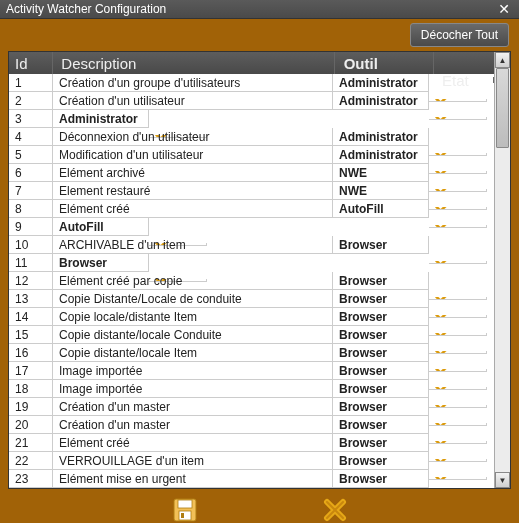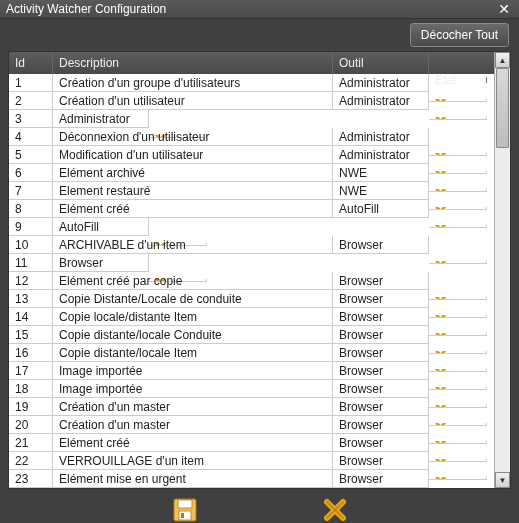--- a/index.html
+++ b/index.html
@@ -1,36 +1,36 @@
 <!DOCTYPE html>
 <html><head>
 <meta charset="utf-8">
 <style>
 * { box-sizing: border-box; margin: 0; padding: 0; font-family: Arial, sans-serif; }
 body { background: #5a5a5a; padding: 0; width: 519px; height: 523px; overflow: hidden; }
 
-.window { width: 519px; height: 523px; background: #404040; display: flex; flex-direction: column; }
+.window { width: 519px; height: 523px; background: #a16207; display: flex; flex-direction: column; }
 
 .titlebar { height: 24px; background: linear-gradient(#5a5a5a, #4a4a4a); color: #fff; display: flex; align-items: center; padding: 0 6px; font-size: 12px; border-bottom: 1px solid #333; }
 .titlebar .title { flex: 1; }
 .titlebar .close { width: 18px; height: 18px; display: flex; align-items: center; justify-content: center; cursor: pointer; font-size: 14px; }
 
 .toolbar { height: 34px; display: flex; justify-content: flex-end; align-items: center; padding: 4px 10px; gap: 6px; }
 .toolbar button { background: linear-gradient(#6a6a6a, #4a4a4a); color: #fff; border: 1px solid #888; border-radius: 3px; padding: 4px 10px; font-size: 12px; cursor: pointer; }
 
 .grid-wrap { flex: 1; margin: 0 8px 6px 8px; background: #fff; border: 1px solid #333; position: relative; display: flex; }
 .grid { flex: 1; overflow: hidden; }
-.grid-head { display: flex; background: linear-gradient(#5d5d5d, #494949); color: #eee; font-size: 12px; height: 22px; align-items: stretch; }
+.grid-head { display: flex; background: linear-gradient(#5d5d5d, #494949); color: #eee; font-size: 15px; height: 22px; align-items: stretch; justify-content: space-between; }
 .grid-head .col { border-right: 1px solid #666; padding: 3px 6px; display: flex; align-items: center; }
 .grid-body { overflow-y: hidden; background: #fff; }
 .grid-row { display: flex; height: 18px; align-items: stretch; font-size: 12px; color: #222; }
 .grid-row .col { border-right: 1px solid #ccc; border-bottom: 1px solid #ccc; padding: 1px 6px; display: flex; align-items: center; white-space: nowrap; overflow: hidden; }
 .col-id { width: 44px; }
 .col-desc { width: 280px; flex-shrink: 0; }
-.col-tool { width: 96px; }
+.col-tool { width: 96px; font-weight: bold; }
 .col-state { width: 58px; justify-content: flex-start; margin-top: 25px; }
 
 .check svg { width: 16px; height: 14px; }
 
 .scrollbar { width: 16px; background: #e6e6e6; border-left: 1px solid #aaa; display: flex; flex-direction: column; }
 .scrollbar .btn { height: 16px; background: linear-gradient(#f2f2f2,#d0d0d0); border: 1px solid #888; display: flex; align-items: center; justify-content: center; cursor: pointer; font-size: 8px; color: #333; }
 .scrollbar .track { flex: 1; background: #ececec; position: relative; }
 .scrollbar .thumb { position: absolute; left: 1px; right: 1px; top: 0; height: 80px; background: linear-gradient(#d8d8d8,#bcbcbc); border: 1px solid #888; border-radius: 1px; }
 
 .footer { height: 44px; display: flex; align-items: center; justify-content: center; gap: 120px; }

